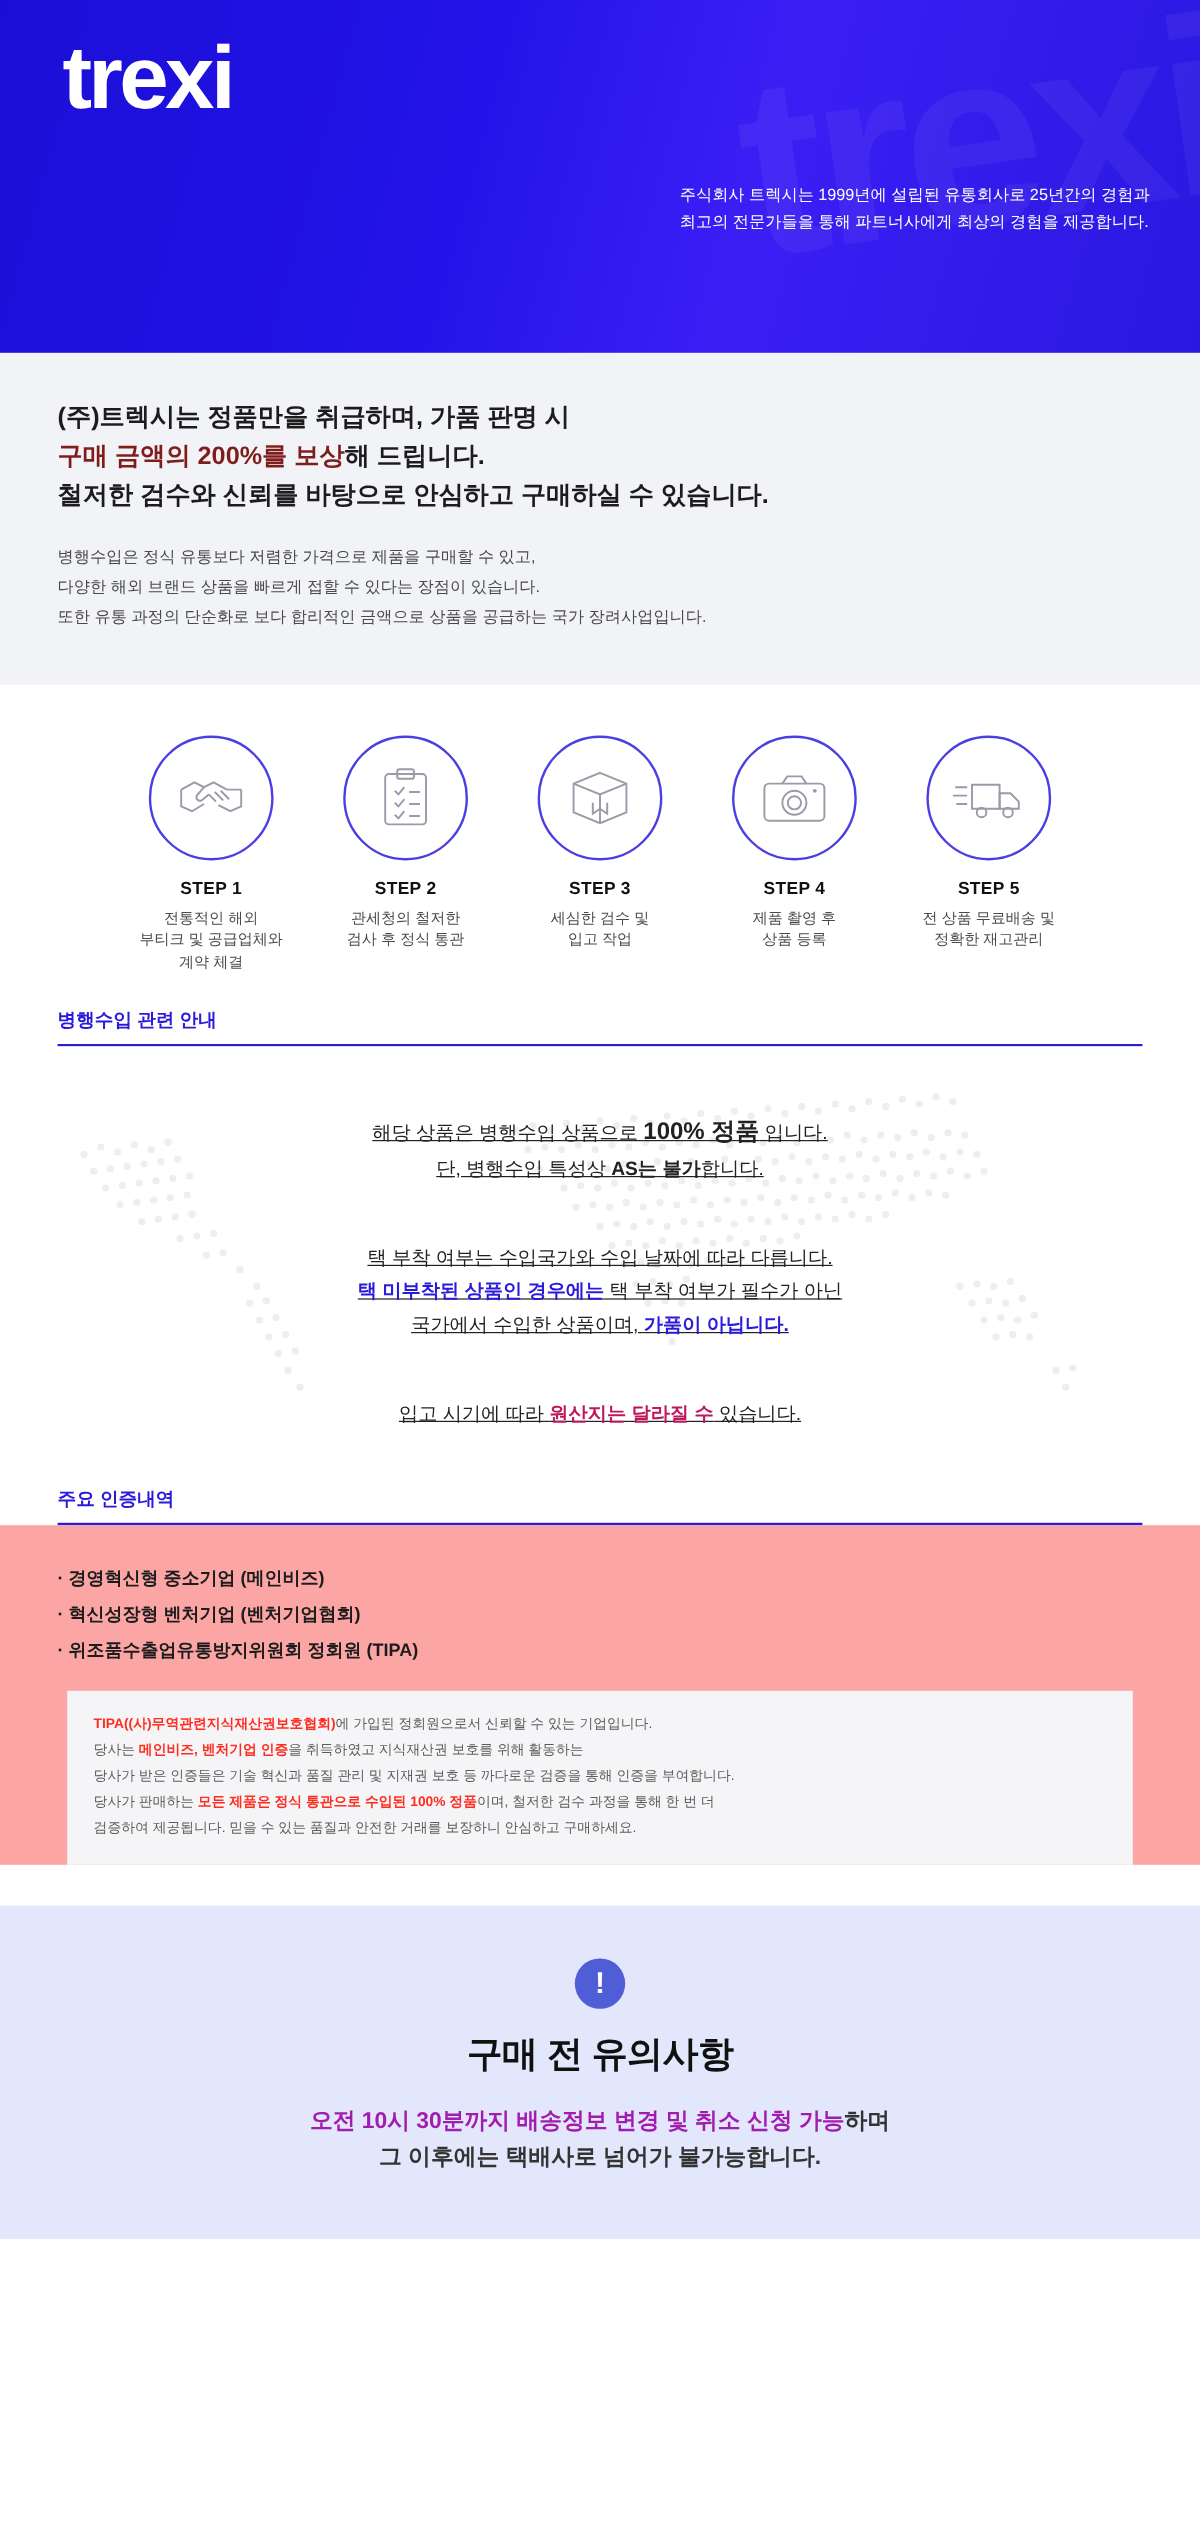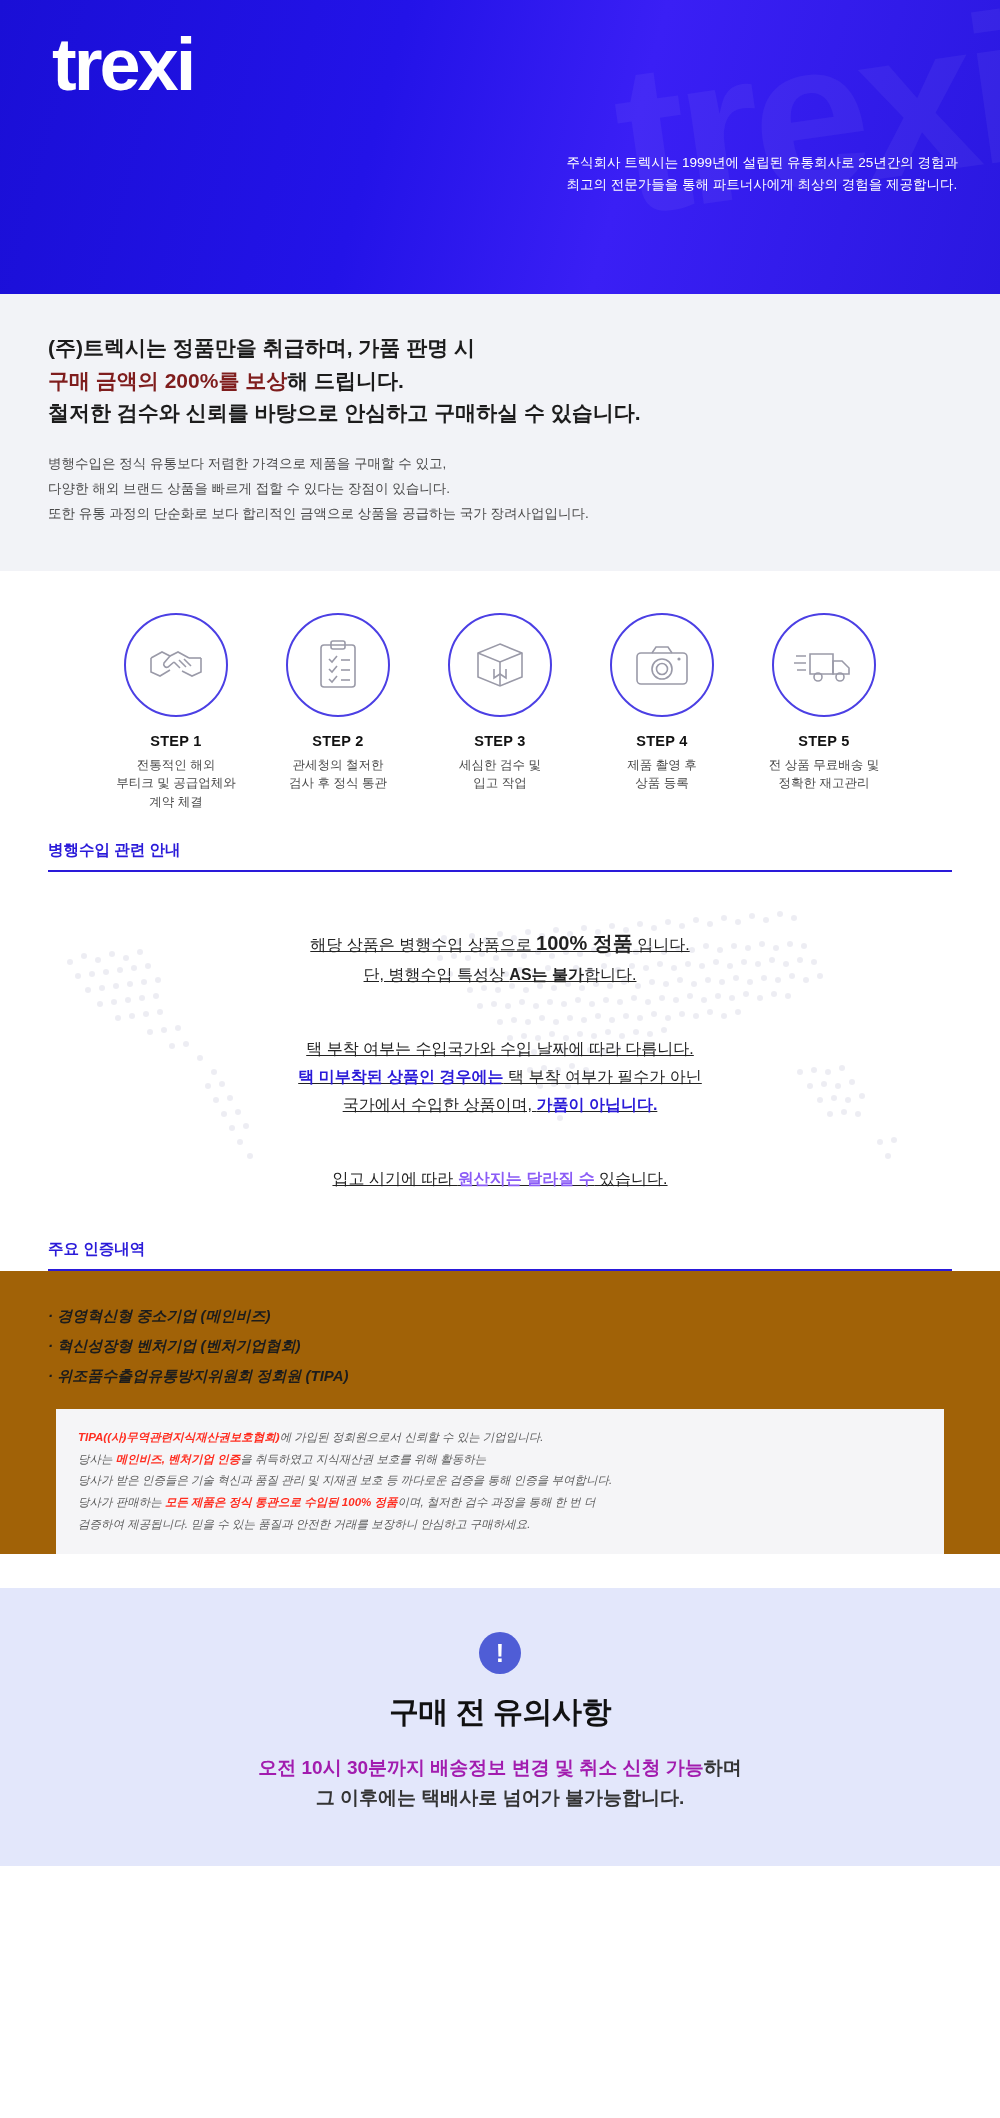--- a/index.html
+++ b/index.html
@@ -129,24 +129,24 @@
   .notice-block {
     position: relative;
     font-size: 16px;
     line-height: 1.75;
     color: #222;
   }
   .notice-block + .notice-block { margin-top: 46px; }
   .notice-block .big { font-size: 20px; font-weight: 700; }
   .notice-block .b { font-weight: 700; }
   .notice-block .blue { color: #2a1ad9; font-weight: 700; }
-  .notice-block .red { color: #8b5cf6; font-weight: 700; }
+  .notice-block .red { color: #be185d; font-weight: 700; }
 
   
-  .cert { padding: 10px 0 0 0; background: #a16207; font-style: italic; }
+  .cert { padding: 10px 0 0 0; background: #fca5a5; }
   .cert-list {
     margin: 20px 48px 0 48px;
     font-size: 15px;
     line-height: 2.0;
     color: #1c1c1c;
     font-weight: 700;
   }
   .cert-note {
     margin: 18px 56px 0 56px;
     background: #f5f5f7;

